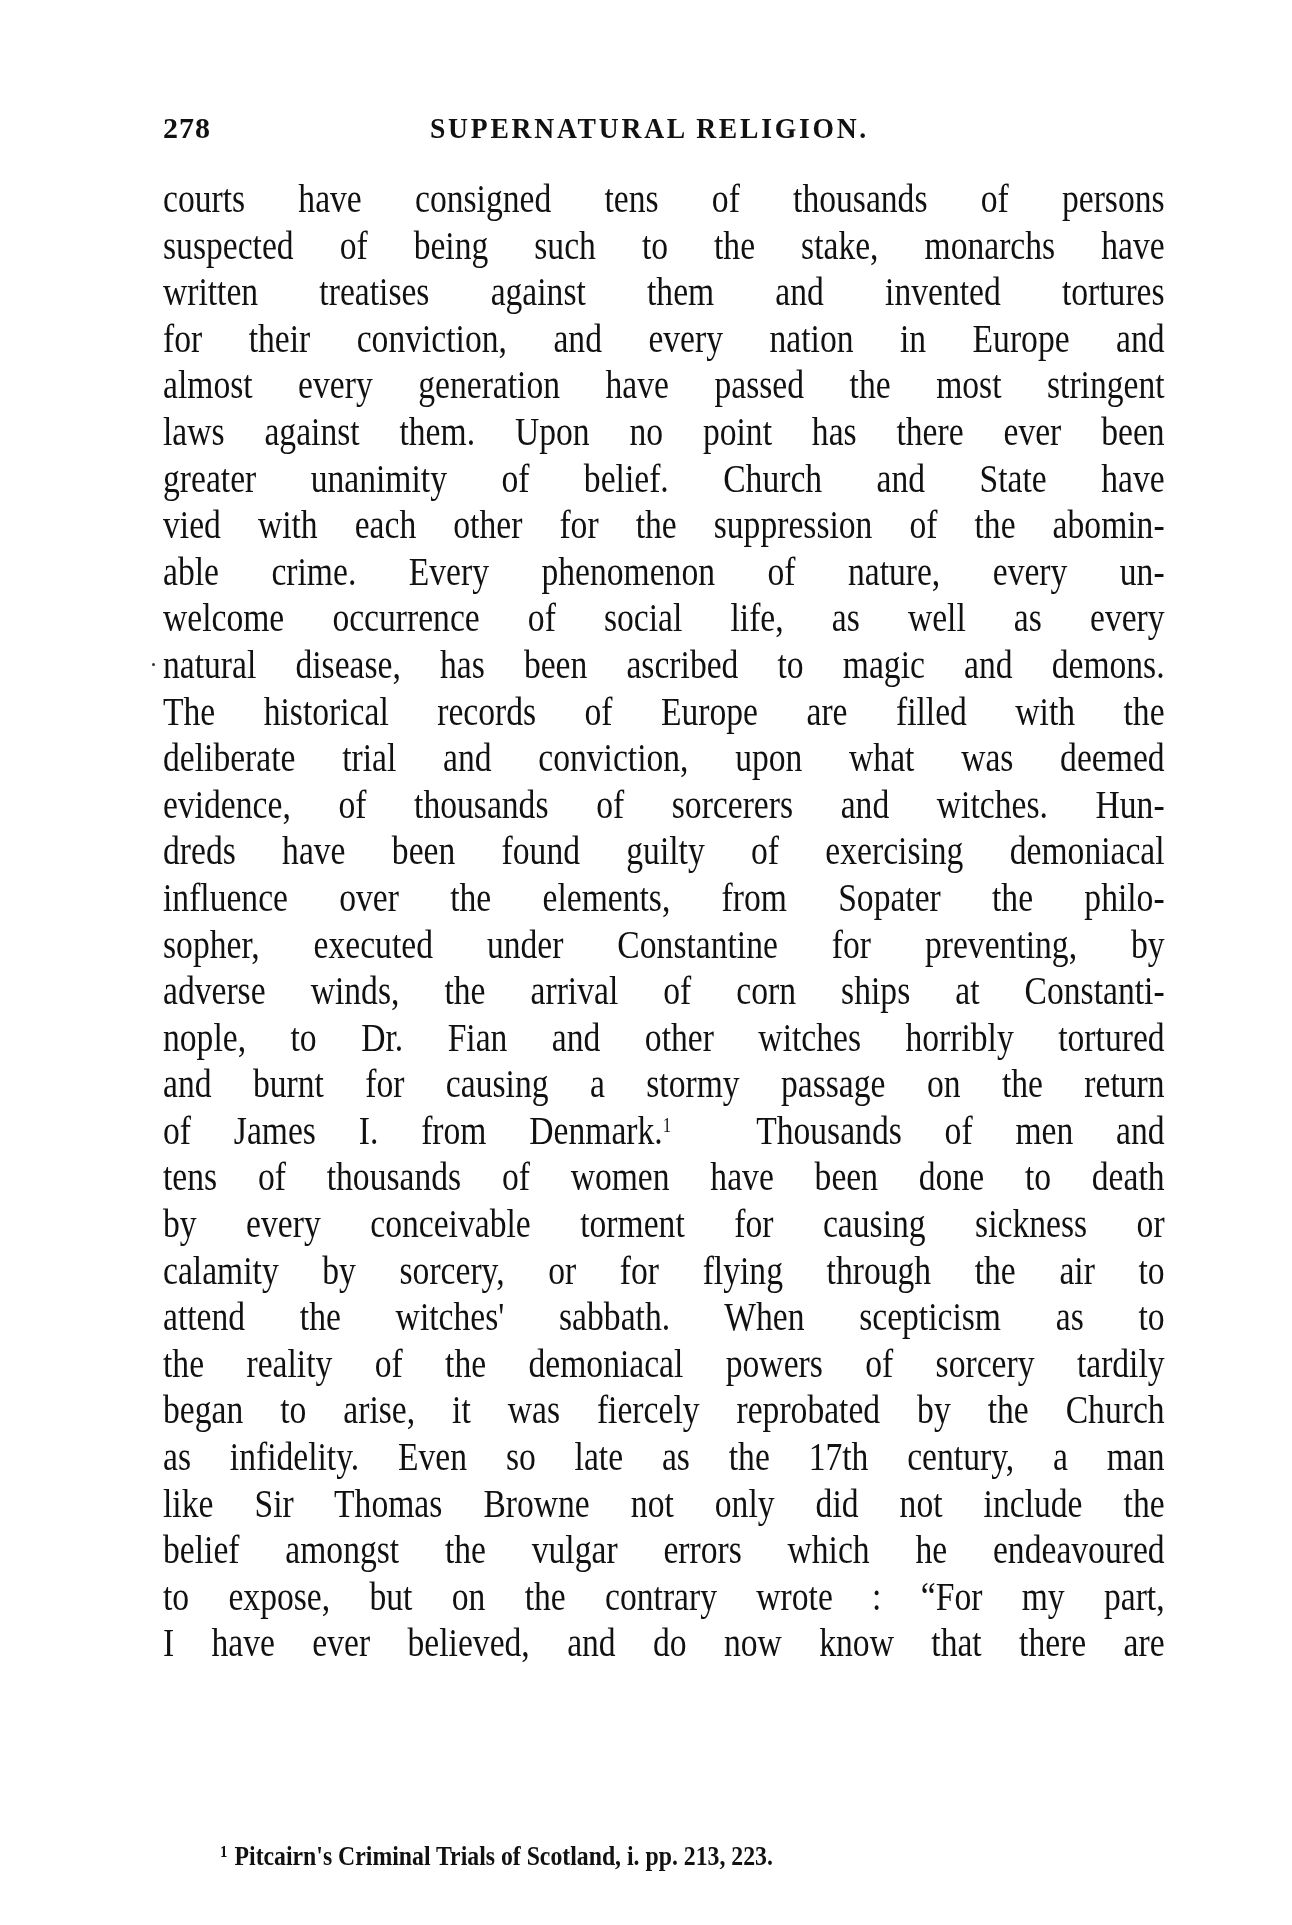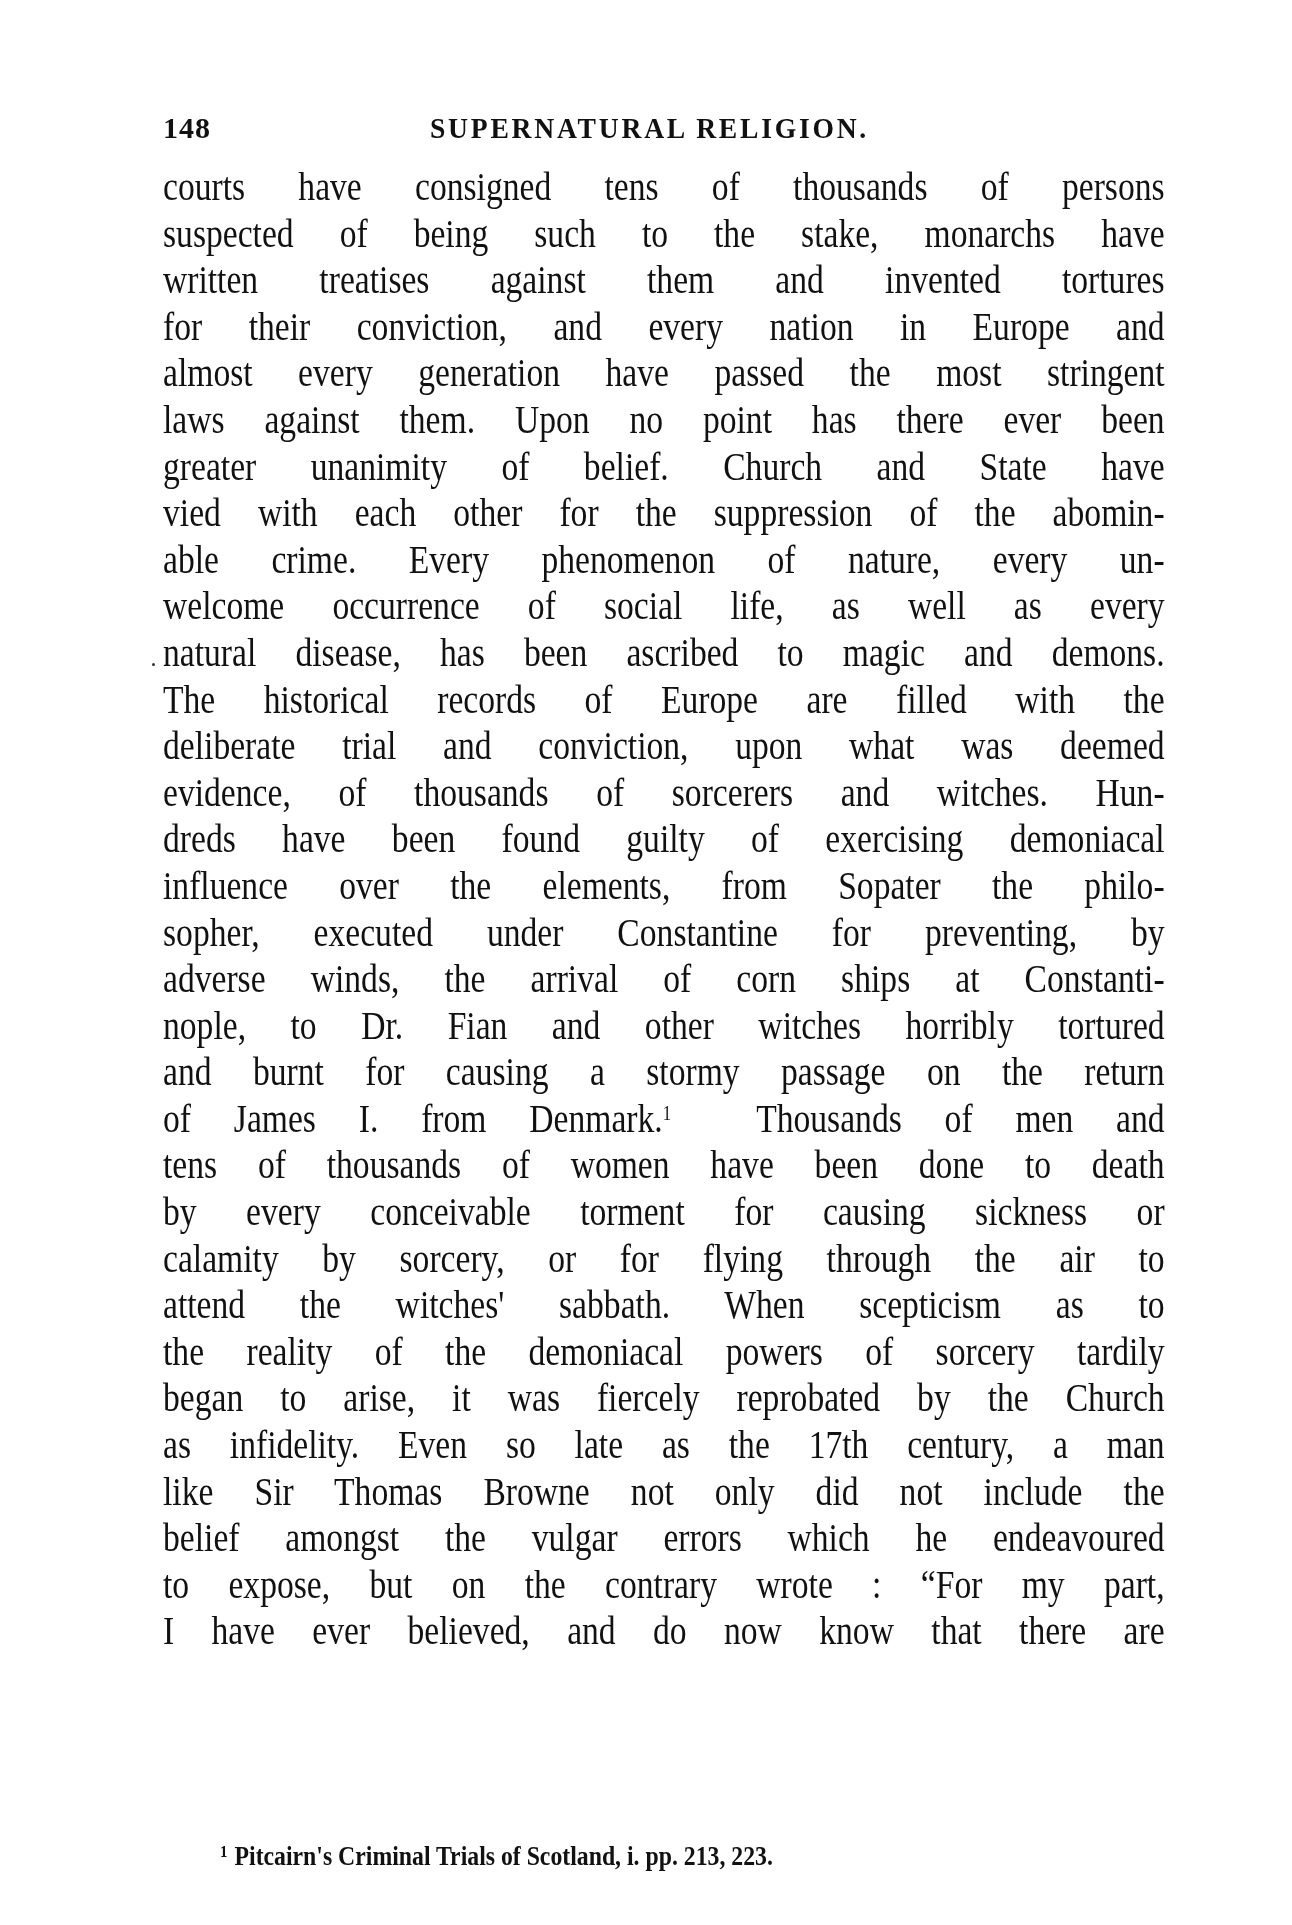--- a/index.html
+++ b/index.html
@@ -45,21 +45,21 @@
       top: 0;
       font-size: 30px;
       letter-spacing: 3px;
       line-height: 44px;
       font-weight: bold;
       transform: scaleX(0.92);
       transform-origin: left center;
     }
     .body-text {
       position: absolute;
-      top: 164px;
+      top: 176px;
       left: 163px;
       width: 1002px;
     }
     .line {
       height: 46.6px;
       line-height: 46.6px;
       font-size: 40px;
       text-align: justify;
       text-align-last: justify;
       white-space: nowrap;
@@ -105,21 +105,21 @@
       position: relative;
       top: -6px;
     }
   </style>
 </head>
 <body>
 
 <div class="page">
 
   <div class="running-head">
-    <span class="page-number">148</span>
+    <span class="page-number">278</span>
     <span class="running-title">SUPERNATURAL RELIGION.</span>
   </div>
 
   <div class="margin-dot"></div>
 
   <div class="body-text">
     <div class="line">courts have consigned tens of thousands of persons</div>
     <div class="line">suspected of being such to the stake, monarchs have</div>
     <div class="line">written treatises against them and invented tortures</div>
     <div class="line">for their conviction, and every nation in Europe and</div>

